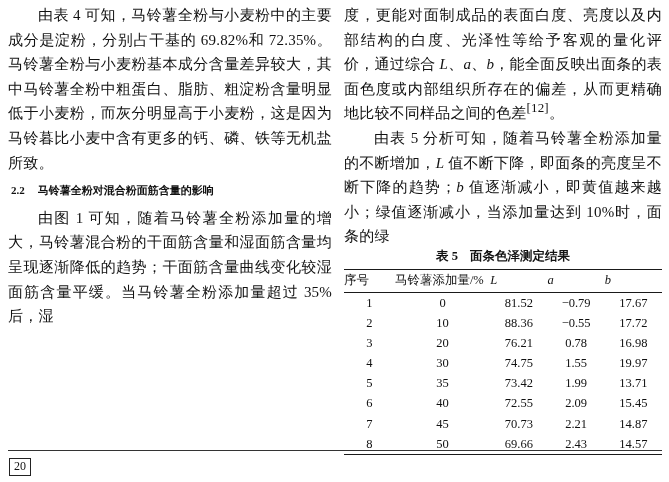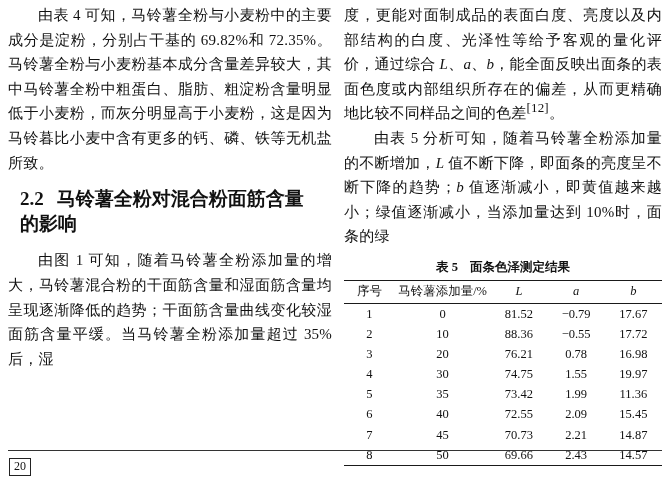--- a/index.html
+++ b/index.html
@@ -25,56 +25,56 @@
   .col-right { left: 344px; width: 318px; }
   .para {
     margin: 0;
     font-size: 15px;
     line-height: 24.6px;
     text-align: justify;
     letter-spacing: 0.2px;
   }
   .indent { text-indent: 2em; }
   .section-heading {
-    margin: 12px;
-    font-size: 19px;
+    margin: 3px;
+    font-size: 11px;
     line-height: 24.6px;
     font-weight: bold;
   }
   .section-heading .h-num { margin-right: 13px; }
   .para i, .tbl i {
     font-family: "Liberation Serif", "DejaVu Serif", serif;
     font-style: italic;
   }
   .para sup {
     font-size: 13px;
     line-height: 0;
     vertical-align: super;
   }
-  .table-block { margin-top: 11px; }
+  .table-block { }
   .table-title {
     text-align: center;
     font-weight: bold;
     font-size: 12.5px;
     line-height: 15px;
     margin-bottom: 5px;
   }
   .table-title .t-label { margin-right: 12px; }
   table.tbl {
     width: 100%;
     border-collapse: collapse;
     font-size: 12.5px;
     border-top: 1.6px solid #1a1a1a;
     border-bottom: 1.6px solid #1a1a1a;
   }
   .tbl th {
     font-weight: normal;
     border-bottom: 1px solid #1a1a1a;
     padding: 2px 0 3px 0;
-    text-align: center;
+    text-align: left;
   }
   .tbl td {
     padding: 2.6px 0;
     text-align: center;
   }
   .c1 { width: 16%; }
   .c2 { width: 30%; }
   .c3 { width: 18%; }
   .c4 { width: 18%; }
   .c5 { width: 18%; }
@@ -154,21 +154,21 @@
               <td>30</td>
               <td>74.75</td>
               <td>1.55</td>
               <td>19.97</td>
           </tr>
           <tr>
             <td>5</td>
               <td>35</td>
               <td>73.42</td>
               <td>1.99</td>
-              <td>11.36</td>
+              <td>13.71</td>
           </tr>
           <tr>
             <td>6</td>
               <td>40</td>
               <td>72.55</td>
               <td>2.09</td>
               <td>15.45</td>
           </tr>
           <tr>
             <td>7</td>

